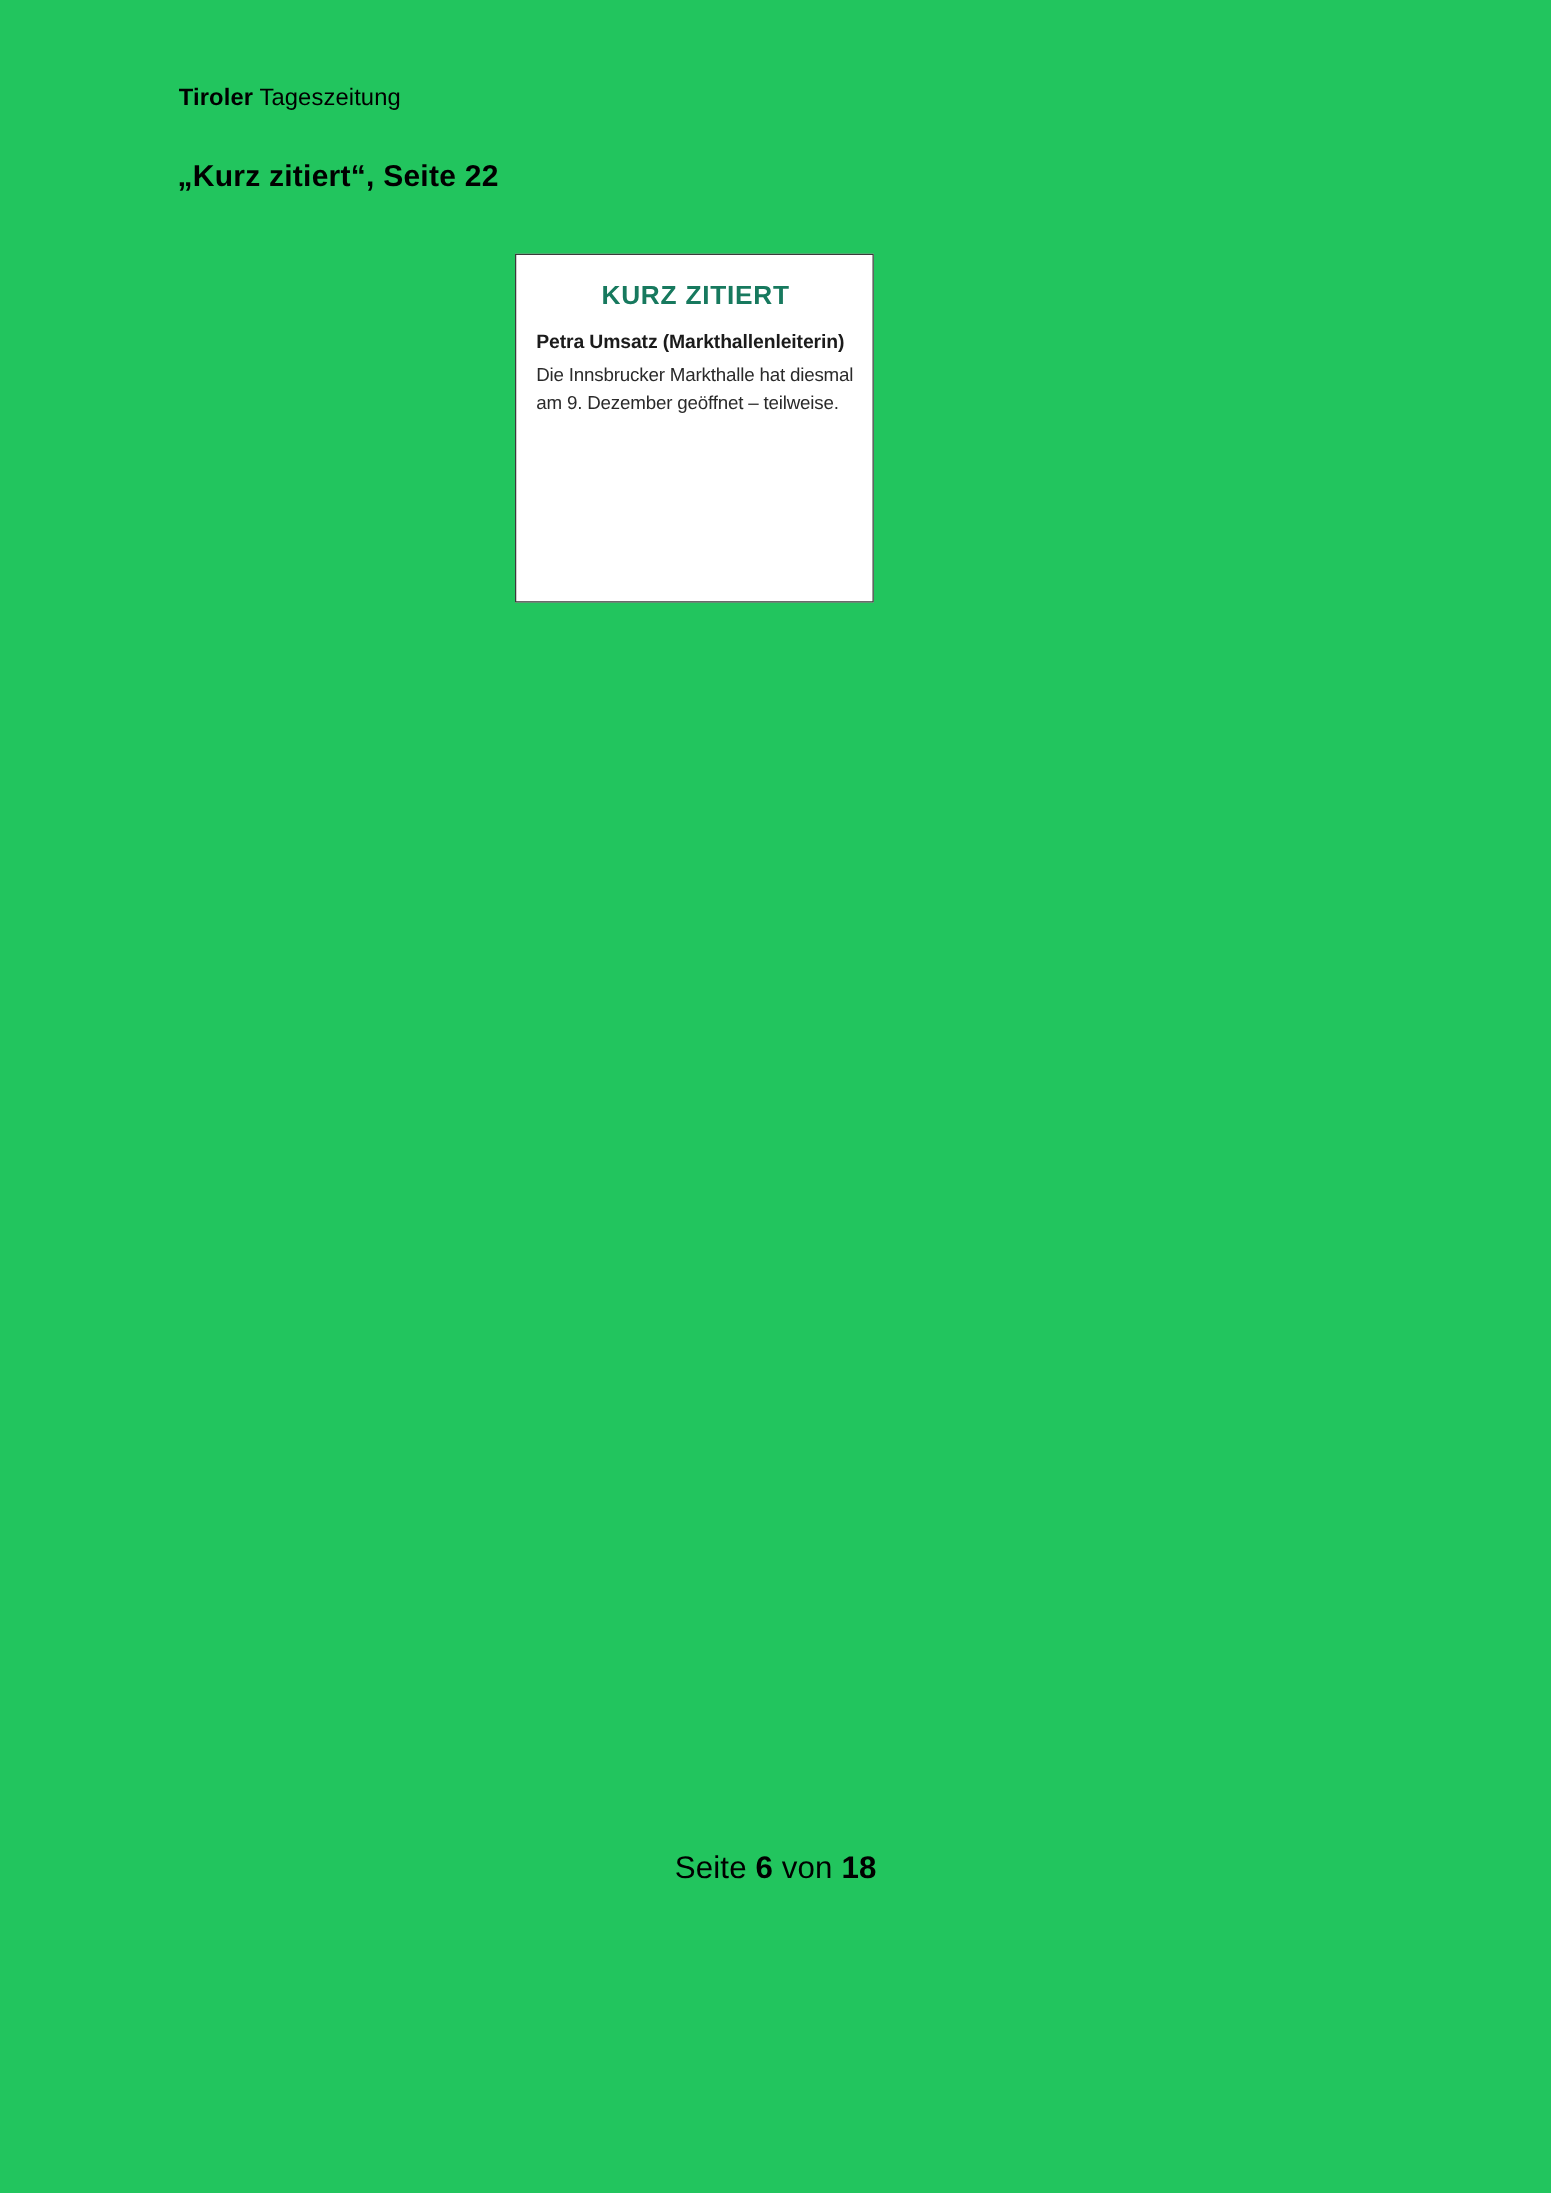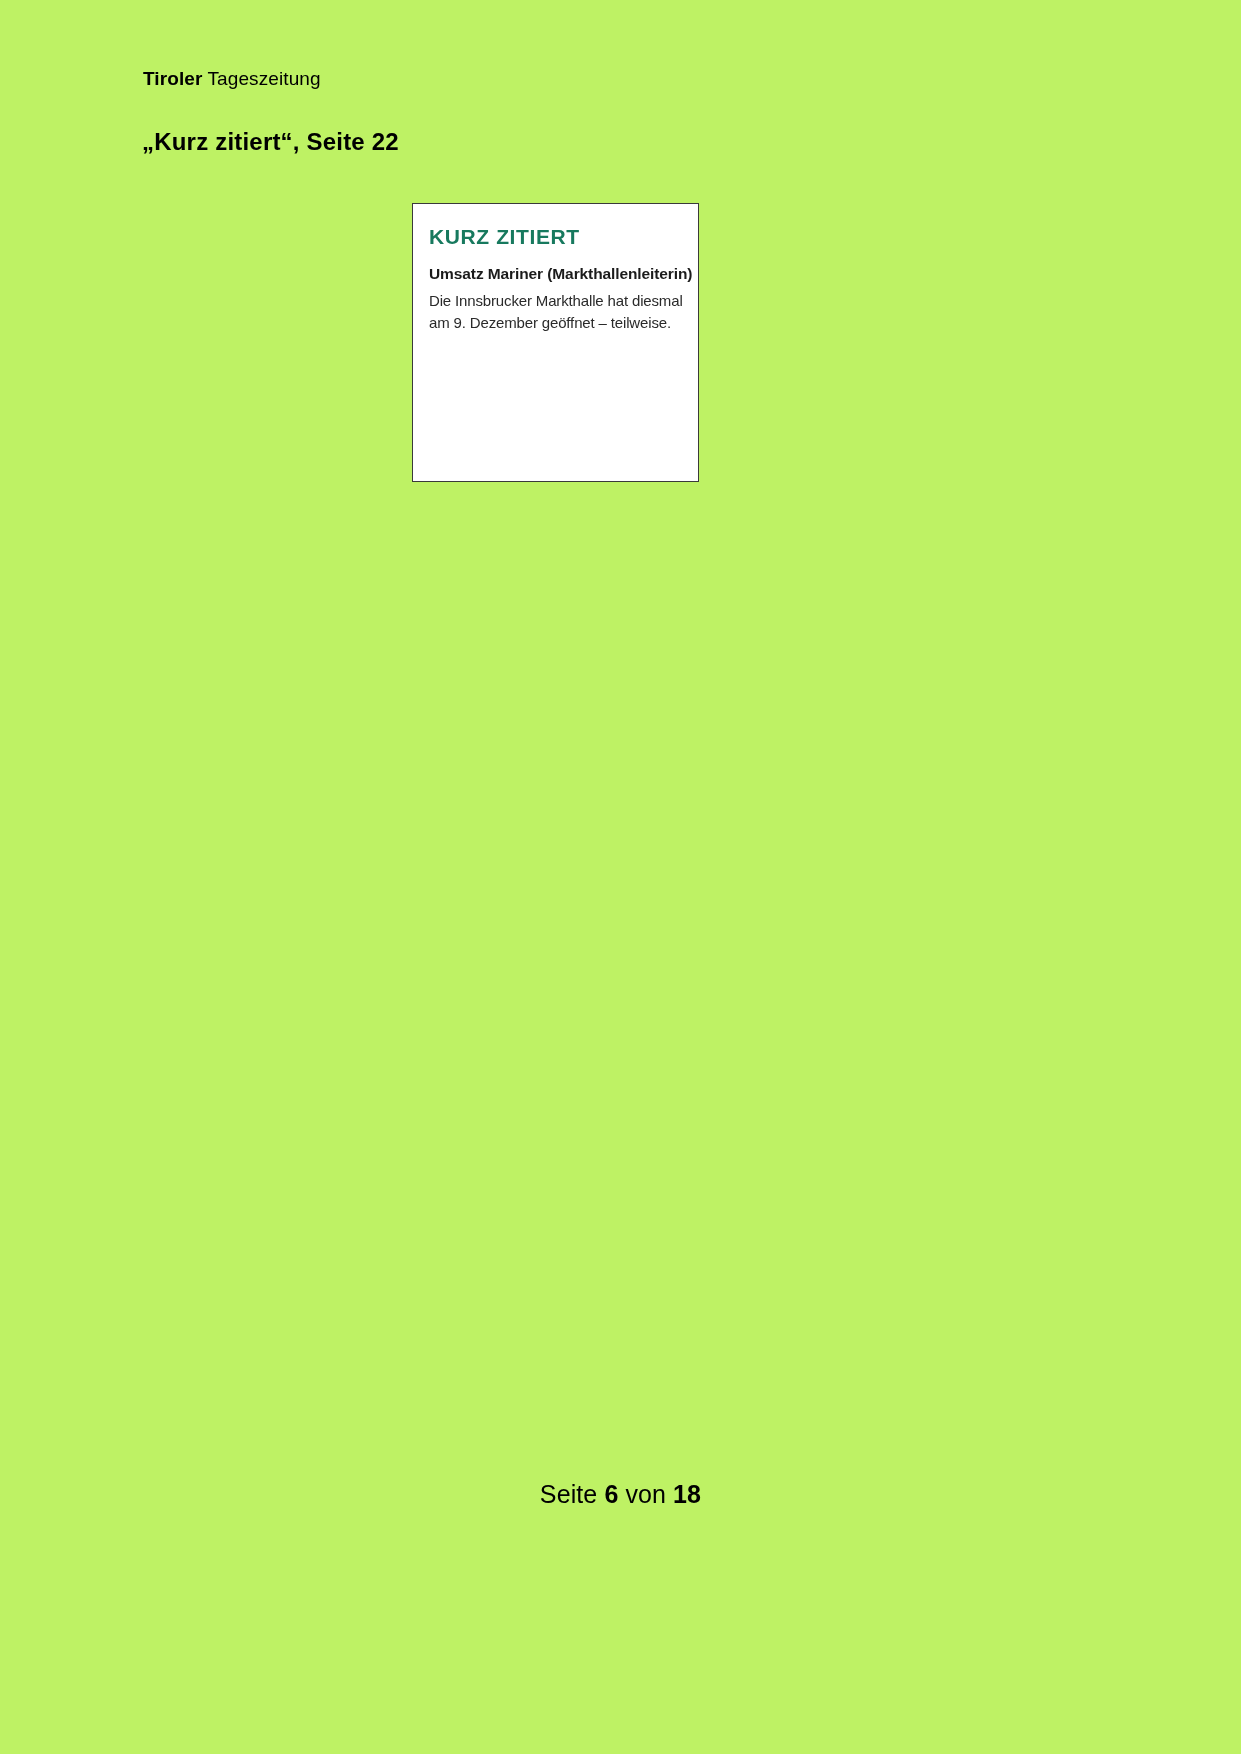--- a/index.html
+++ b/index.html
@@ -12,21 +12,21 @@
     height: 1754px;
     position: relative;
     font-family: "Liberation Sans", sans-serif;
     color: #000000;
     overflow: hidden;
   }
 
   .page {
     position: absolute;
     inset: 0;
-    background: #bef264;
+    background: #22c55e;
   }
 
   
   .doc-header {
     position: absolute;
     left: 143px;
     top: 68px;
     font-size: 19px;
     line-height: 1.2;
     letter-spacing: 0.1px;
@@ -64,20 +64,21 @@
   }
 
   .clip-kicker {
     font-family: "Liberation Sans", sans-serif;
     font-weight: bold;
     font-size: 21px;
     letter-spacing: 0.6px;
     color: #17795e;
     line-height: 1;
     margin: 0 0 18px 3px;
+    text-align: center;
   }
 
   .quote-wrap {
     position: relative;
     min-height: 118px;
   }
 
   .quote-mark {
     position: absolute;
     left: 4px;
@@ -155,21 +156,21 @@
     <span class="brand-strong">Tiroler</span><span class="brand-rest"> Tageszeitung</span>
   </div>
 
   <div class="article-title">„Kurz zitiert“, Seite 22</div>
 
   <div class="clipping">
 
     <div class="clip-kicker">KURZ ZITIERT</div>
 
 
-    <div class="attribution">Umsatz Mariner (Markthallenleiterin)</div>
+    <div class="attribution">Petra Umsatz (Markthallenleiterin)</div>
 
     <div class="standfirst">
       <span>Die Innsbrucker Markthalle hat diesmal</span>
       <span>am 9. Dezember geöffnet – teilweise.</span>
     </div>
 
   </div>
 
   <div class="doc-footer">
     <span>Seite </span><span class="b">6</span><span> von </span><span class="b">18</span>

